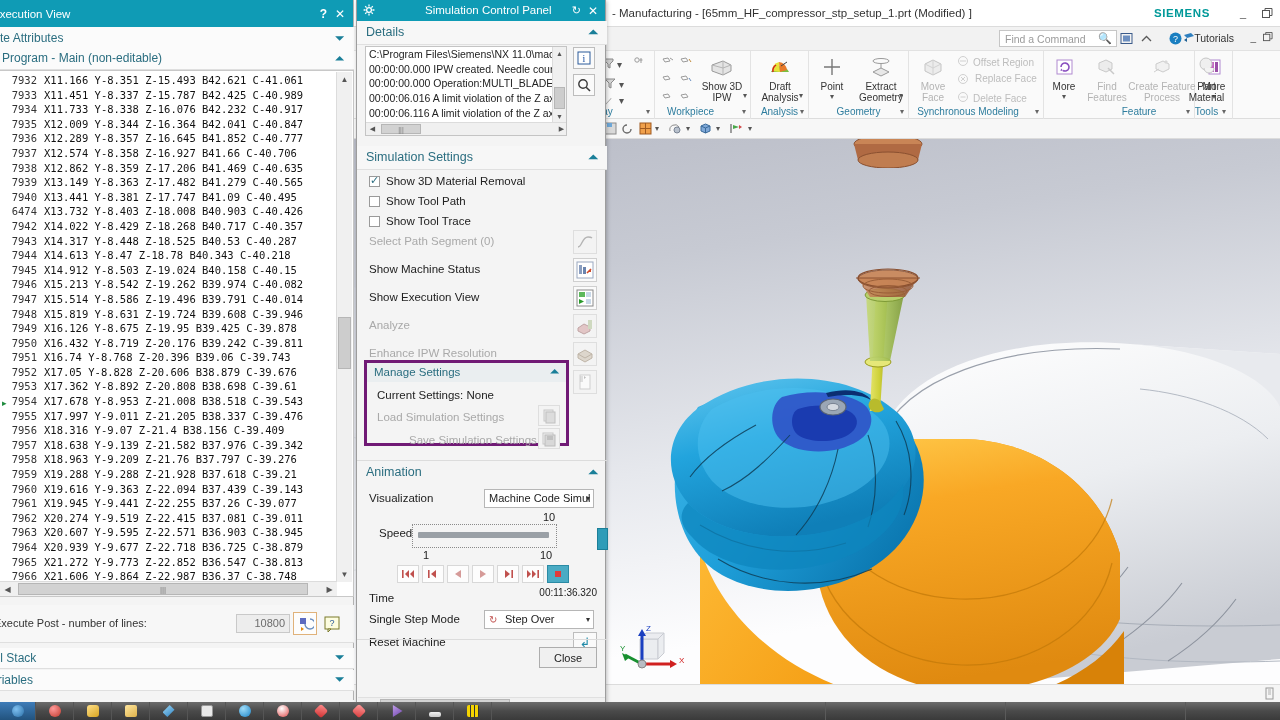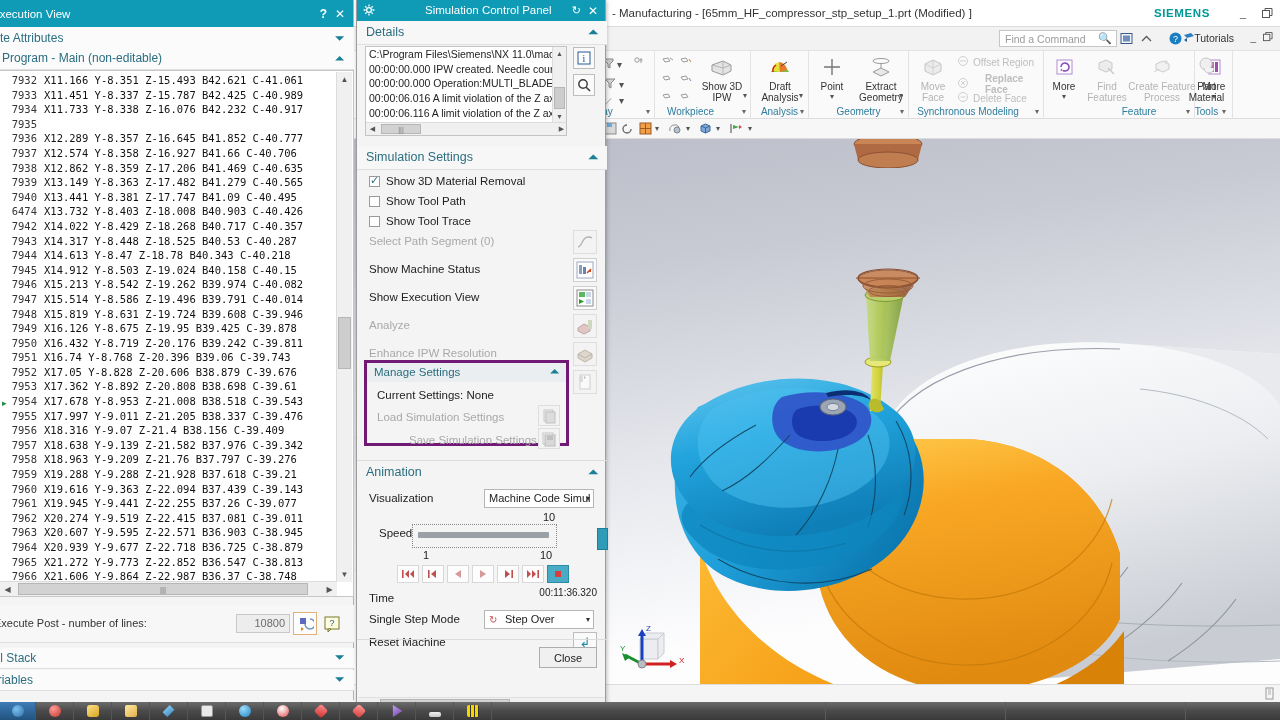--- a/index.html
+++ b/index.html
@@ -486,21 +486,21 @@
       </div>
       <div style="position:absolute; left:48px; top:4px; display:flex; align-items:center; gap:4px;">
         <span>
           <svg width="12" height="12" viewBox="0 0 12 12">
               <circle cx="6" cy="6" r="4.5" fill="none" stroke="#d0d0d0"></circle>
               <path d="M3 6h6" stroke="#d0d0d0"></path>
             </svg>
         </span>
         <span style="font-size:10px; color:#bdbdbd;">Offset Region</span>
       </div>
-      <div style="position:absolute; left:48px; top:22px; display:flex; align-items:center; gap:16px;font-weight:bold;">
+      <div style="position:absolute; left:48px; top:22px; display:flex; gap:6px;">
         <span>
           <svg width="12" height="12" viewBox="0 0 12 12">
               <circle cx="6" cy="6" r="4.5" fill="none" stroke="#d0d0d0"></circle>
               <path d="M4 4l4 4M8 4l-4 4" stroke="#d0d0d0"></path>
             </svg>
         </span>
         <span style="font-size:10px; color:#bdbdbd;">Replace Face</span>
       </div>
       <div style="position:absolute; left:48px; top:40px; display:flex; align-items:center; gap:4px;">
         <span>
@@ -813,21 +813,21 @@
   <div class="sect-header" style="position:absolute; top:47px; width:354px;">
     <span class="st">C Program - Main (non-editable)</span>
     <span class="chev">⏶</span>
   </div>
 
   <div id="gcode-wrap">
     <div id="gcode">
         <div class="gline"><span class="ln">7932</span><span class="gc">X11.166 Y-8.351 Z-15.493 B42.621 C-41.061</span></div>
         <div class="gline"><span class="ln">7933</span><span class="gc">X11.451 Y-8.337 Z-15.787 B42.425 C-40.989</span></div>
         <div class="gline"><span class="ln">7934</span><span class="gc">X11.733 Y-8.338 Z-16.076 B42.232 C-40.917</span></div>
-        <div class="gline"><span class="ln">7935</span></div>
+        <div class="gline"><span class="ln">7935</span><span class="gc">X12.009 Y-8.344 Z-16.364 B42.041 C-40.847</span></div>
         <div class="gline"><span class="ln">7936</span><span class="gc">X12.289 Y-8.357 Z-16.645 B41.852 C-40.777</span></div>
         <div class="gline"><span class="ln">7937</span><span class="gc">X12.574 Y-8.358 Z-16.927 B41.66 C-40.706</span></div>
         <div class="gline"><span class="ln">7938</span><span class="gc">X12.862 Y-8.359 Z-17.206 B41.469 C-40.635</span></div>
         <div class="gline"><span class="ln">7939</span><span class="gc">X13.149 Y-8.363 Z-17.482 B41.279 C-40.565</span></div>
         <div class="gline"><span class="ln">7940</span><span class="gc">X13.441 Y-8.381 Z-17.747 B41.09 C-40.495</span></div>
         <div class="gline"><span class="ln">6474</span><span class="gc">X13.732 Y-8.403 Z-18.008 B40.903 C-40.426</span></div>
         <div class="gline"><span class="ln">7942</span><span class="gc">X14.022 Y-8.429 Z-18.268 B40.717 C-40.357</span></div>
         <div class="gline"><span class="ln">7943</span><span class="gc">X14.317 Y-8.448 Z-18.525 B40.53 C-40.287</span></div>
         <div class="gline"><span class="ln">7944</span><span class="gc">X14.613 Y-8.47 Z-18.78 B40.343 C-40.218</span></div>
         <div class="gline"><span class="ln">7945</span><span class="gc">X14.912 Y-8.503 Z-19.024 B40.158 C-40.15</span></div>

